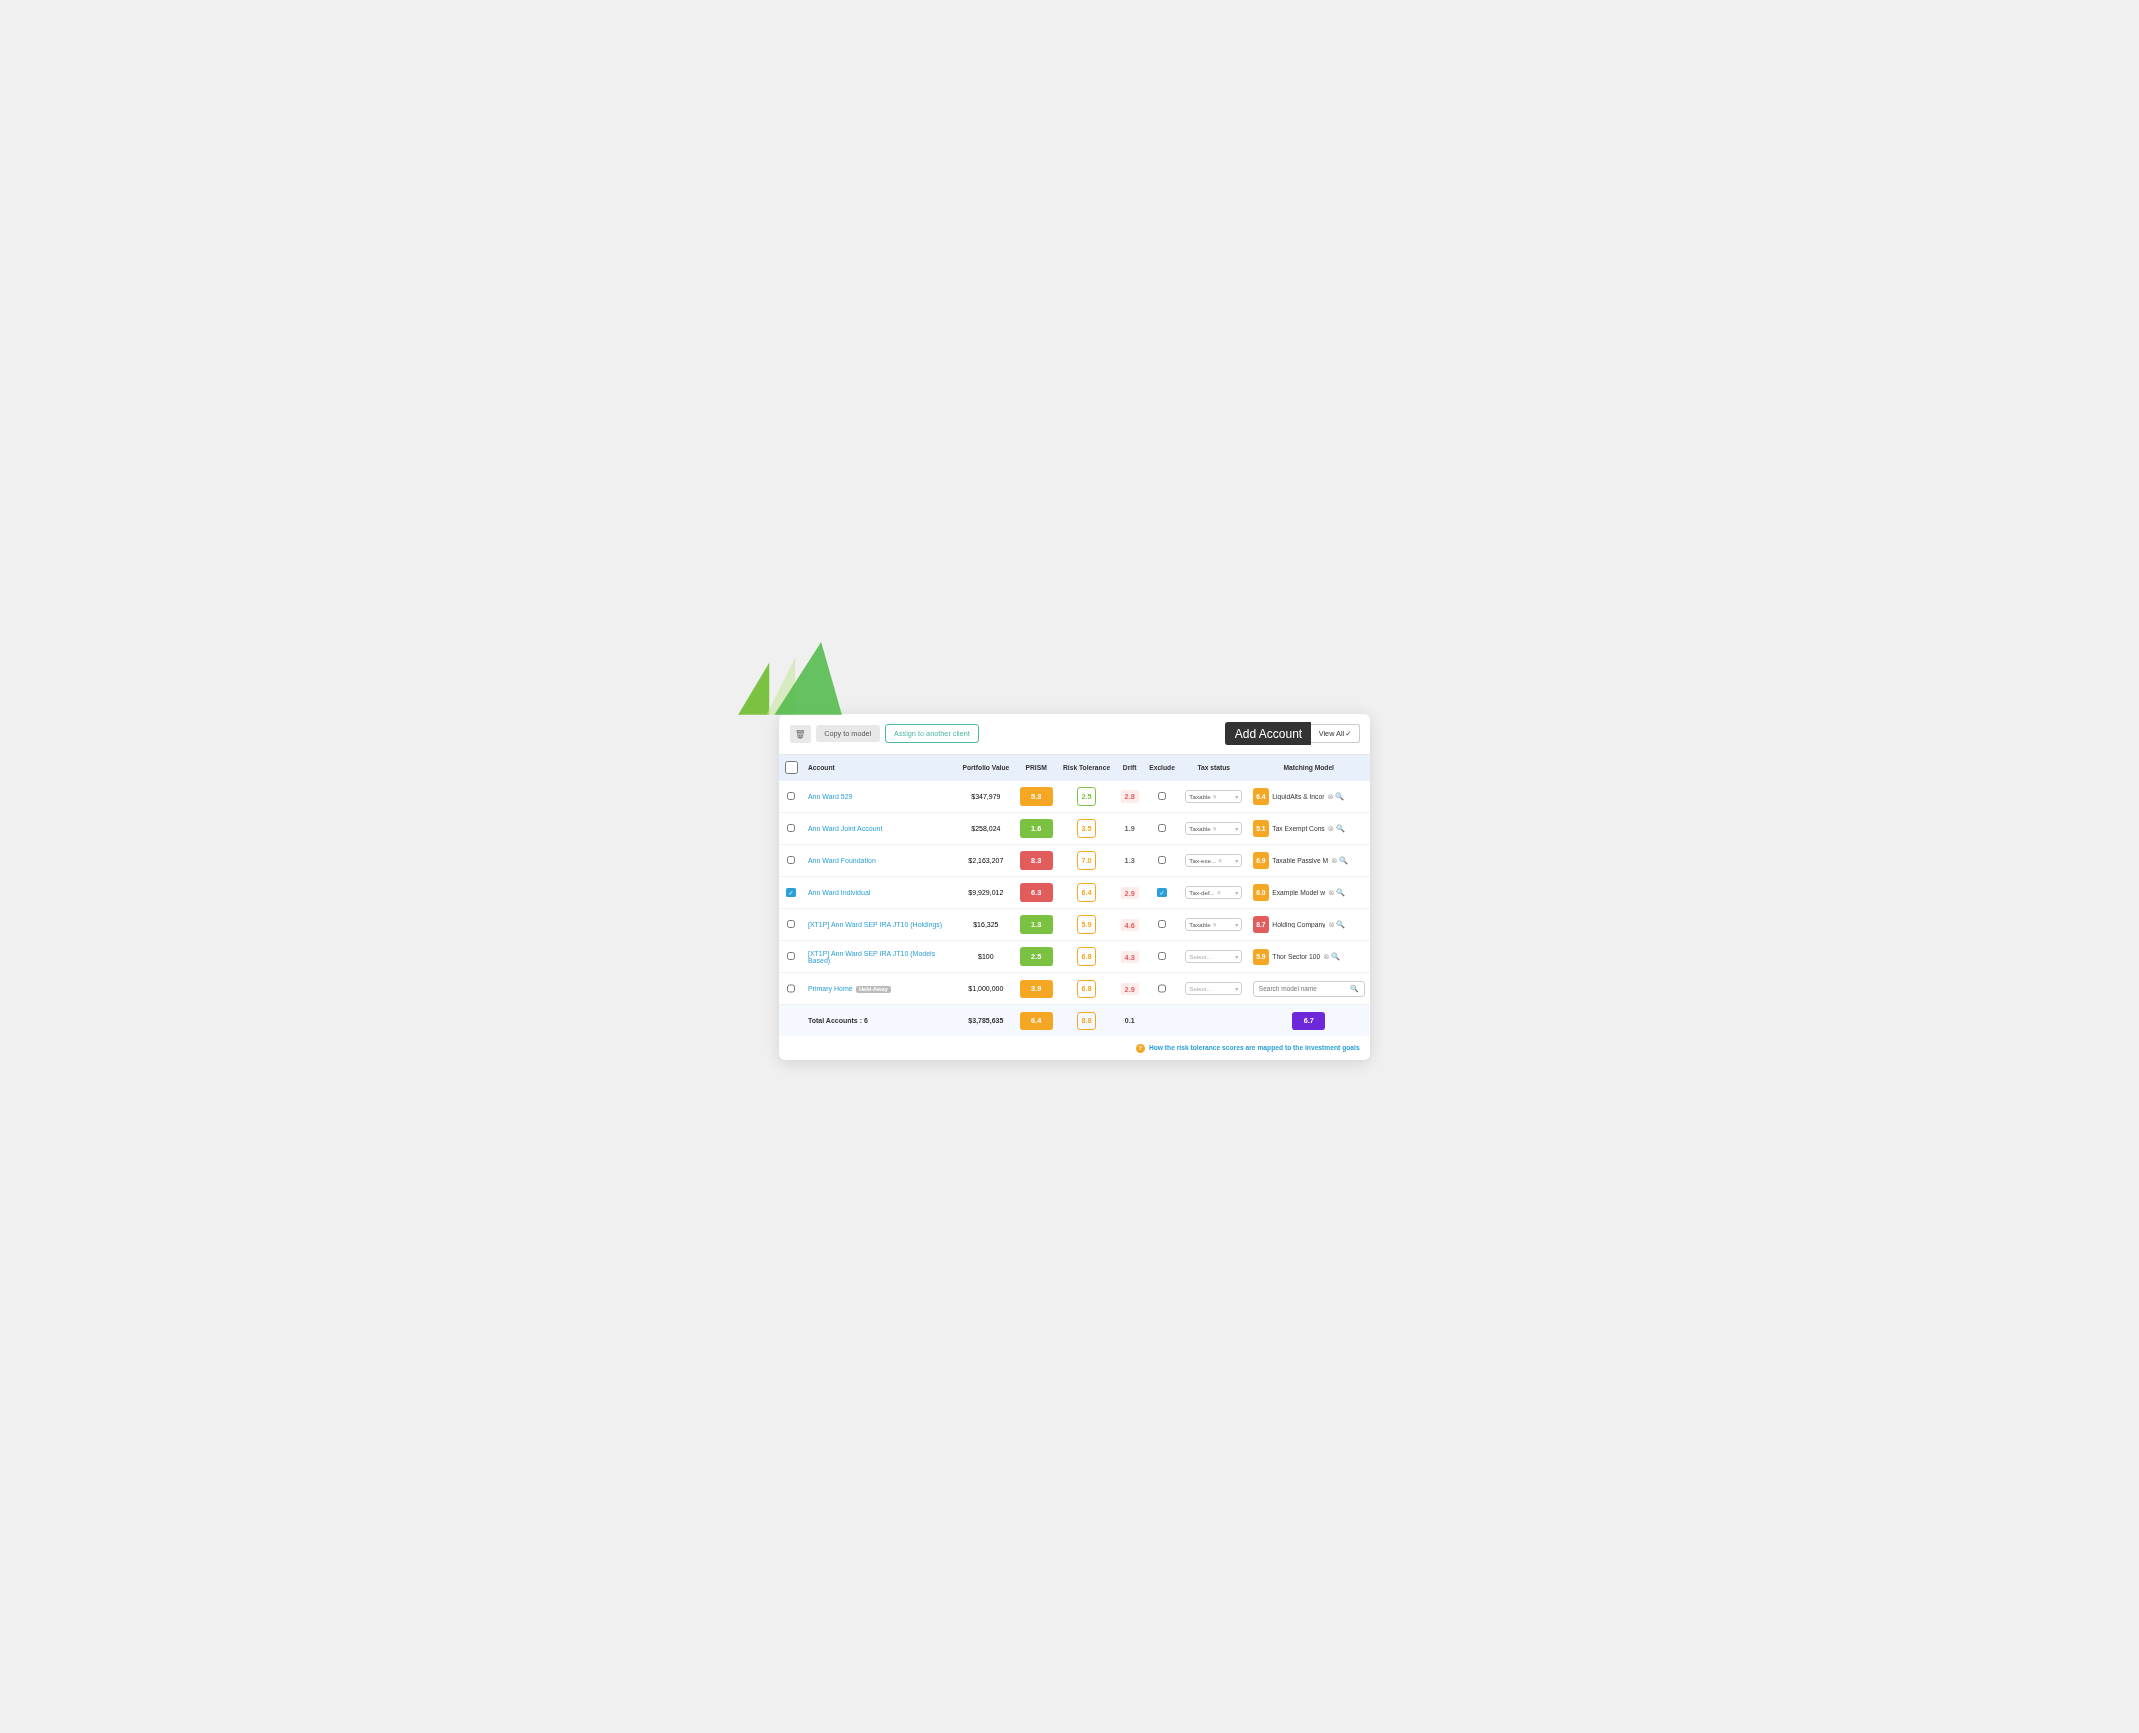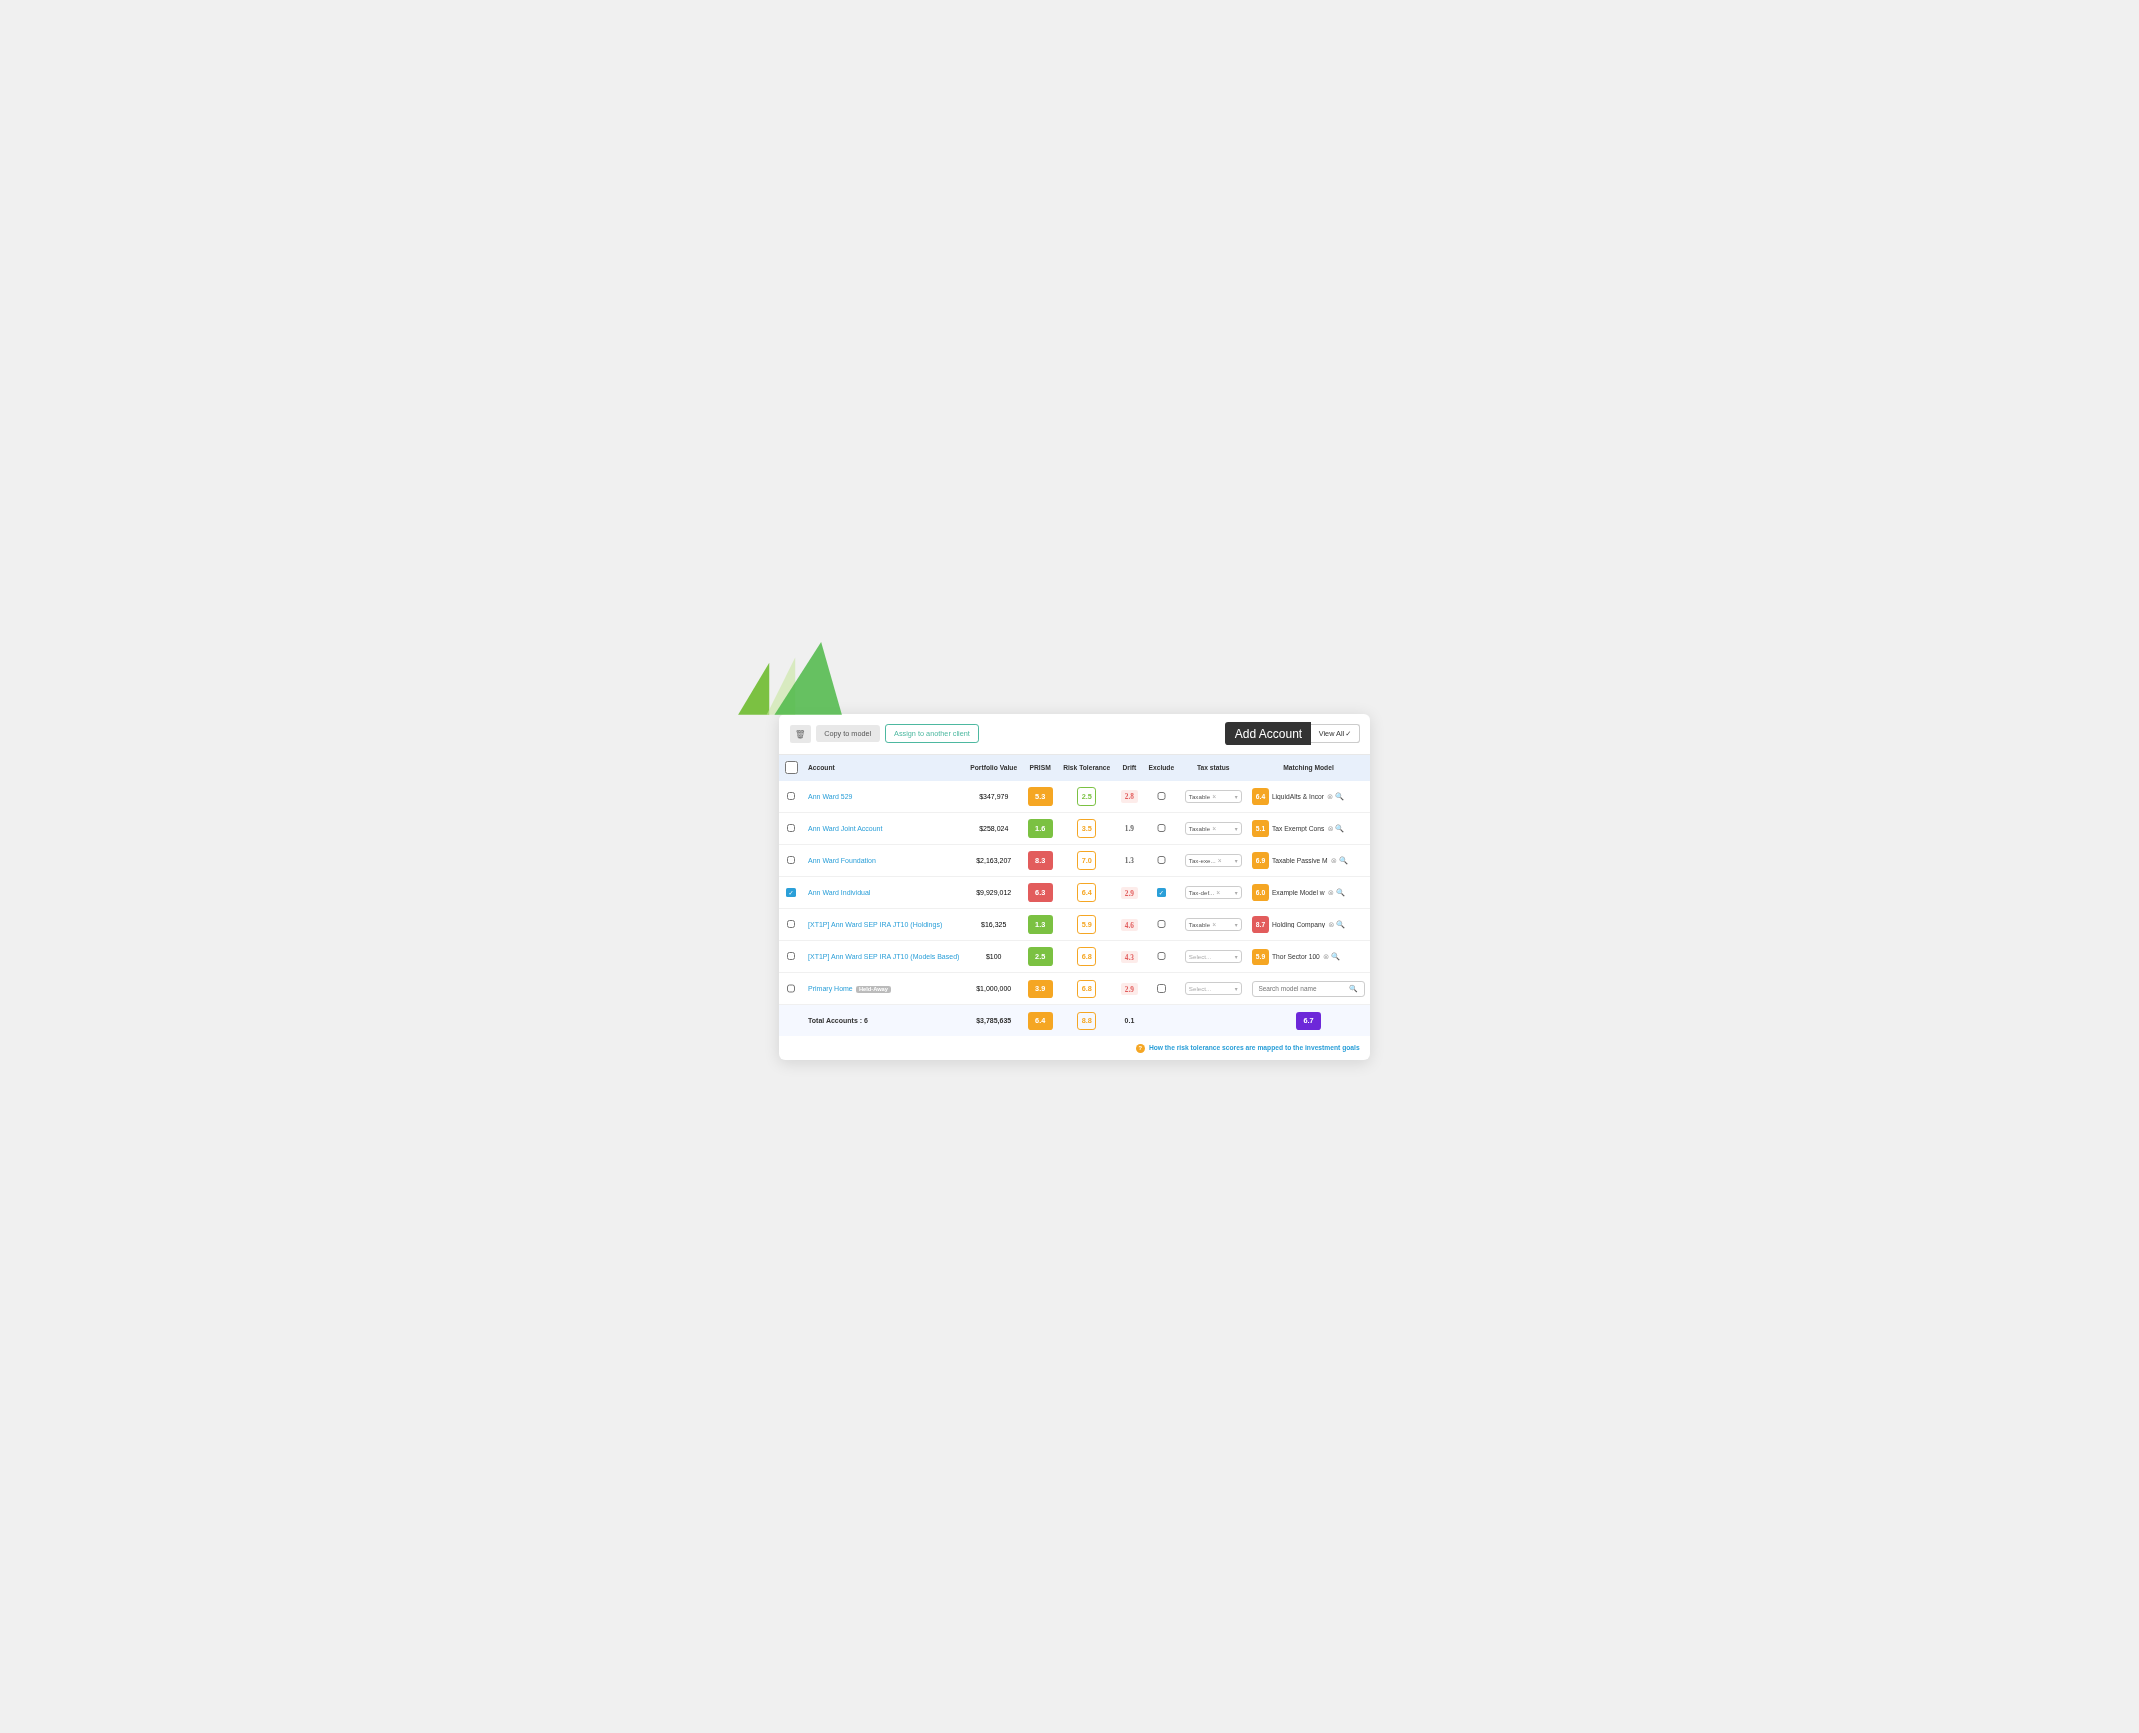--- a/index.html
+++ b/index.html
@@ -177,21 +177,21 @@
       font-size: 5.7px;
       margin-left: 3.1px;
       font-weight: 600;
     }
 
     
     .score-badge {
       display: inline-flex;
       align-items: center;
       justify-content: center;
-      width: 25px;
+      width: 33px;
       height: 18.7px;
       border-radius: 3.1px;
       font-weight: 700;
       font-size: 7.3px;
       color: #fff;
     }
 
     
     .score-badge-outline {
       display: inline-flex;
@@ -202,21 +202,20 @@
       border-radius: 3.1px;
       font-weight: 700;
       font-size: 7.3px;
       border: 1px solid;
     }
 
     
     .drift-value {
       font-weight: 700;
       font-size: 7.3px;
-      font-family: Liberation Serif, serif;
     }
 
     .drift-red { color: #e25c5c; background: #fdecea; border-radius: 2.1px; padding: 1.6px 4.1px; }
     .drift-normal { color: #666; }
 
     
     .tax-select-wrapper {
       display: inline-flex;
       align-items: center;
       border: 0.8px solid #ccc;

